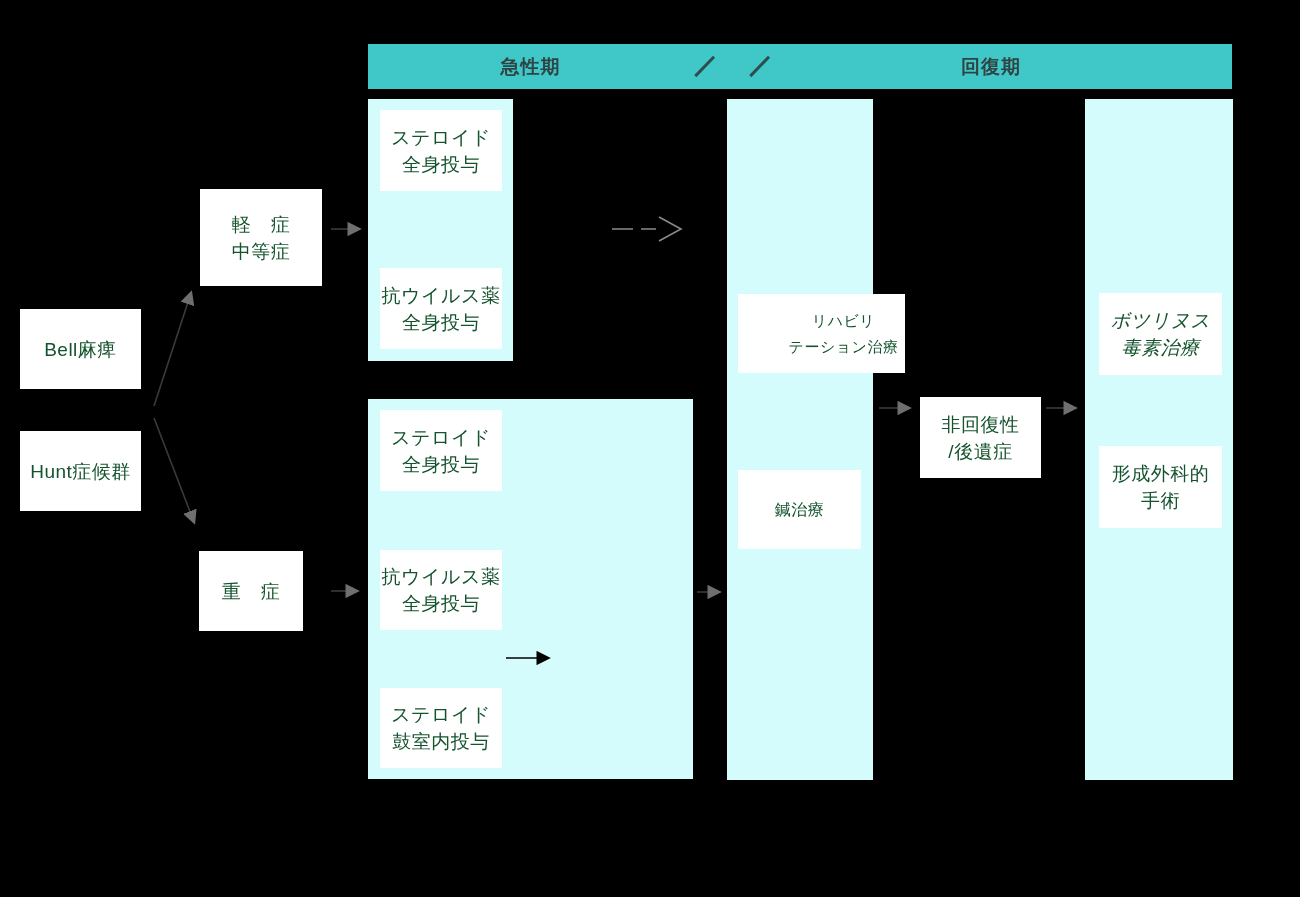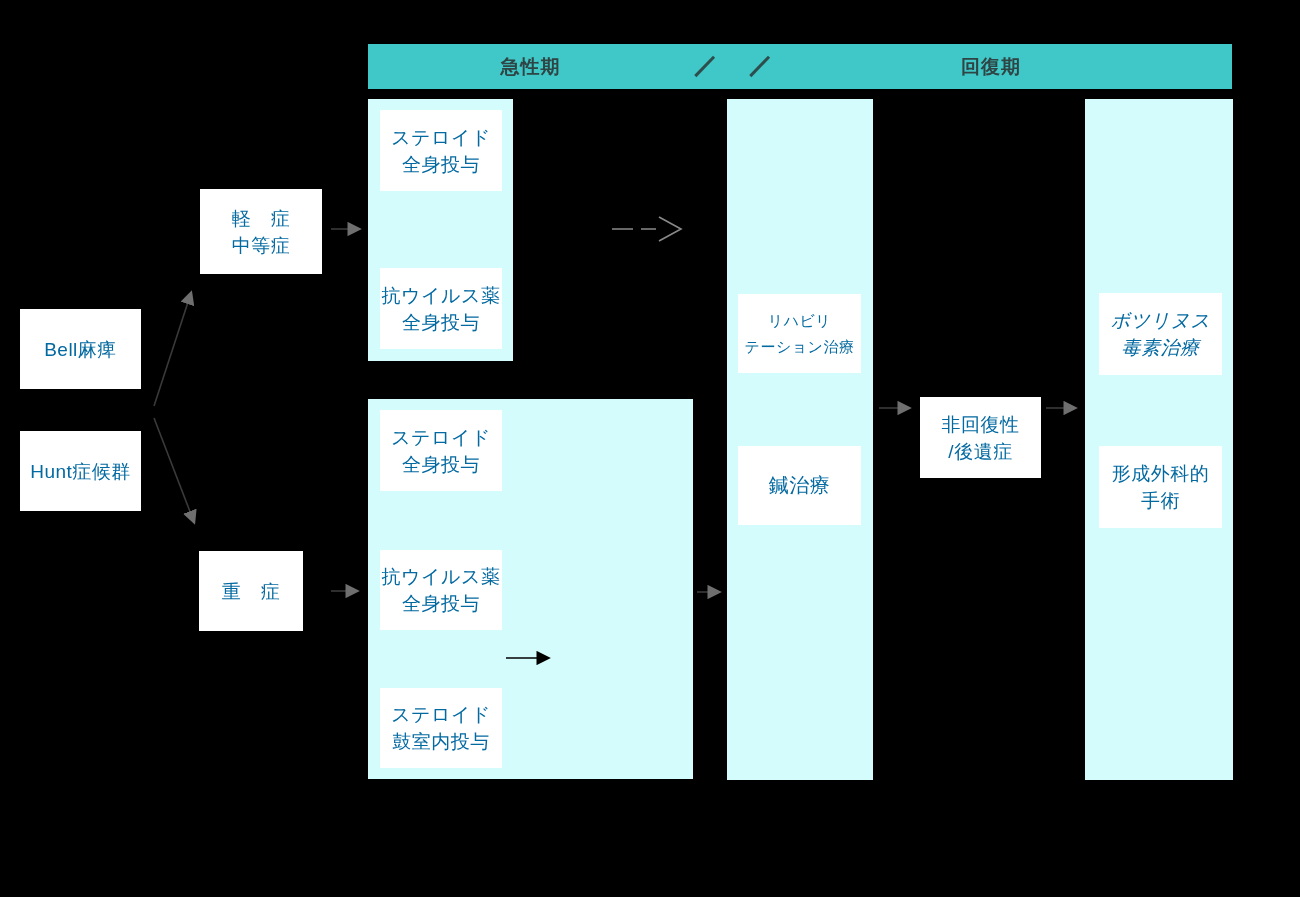--- a/index.html
+++ b/index.html
@@ -31,29 +31,29 @@
   
   .panel{position:absolute;background:#D5FCFC;}
   .panel.acute-mild{left:368px;top:99px;width:145px;height:262px;}
   .panel.acute-severe{left:368px;top:399px;width:325px;height:380px;}
   .panel.recovery-mid{left:727px;top:99px;width:146px;height:681px;}
   .panel.sequelae{left:1085px;top:99px;width:148px;height:681px;}
   
   .node{
     position:absolute;background:#FFFFFF;
     display:flex;flex-direction:column;align-items:center;justify-content:center;
-    color:#0369a1;font-size:19px;line-height:27px;letter-spacing:0.5px;
+    color:#14532d;font-size:19px;line-height:27px;letter-spacing:0.5px;
     text-align:center;
   }
-  .node.small{font-size:15px;line-height:26px;letter-spacing:0.5px;}
-  .node.acup{font-size:20px;}
+  .node.small{font-size:15px;line-height:26px;letter-spacing:0.5px;padding-left:44px;}
+  .node.acup{font-size:16px;margin-top:24px;}
   
   .n-bell{left:20px;top:309px;width:121px;height:80px;}
   .n-hunt{left:20px;top:431px;width:121px;height:80px;}
-  .n-mild{left:200px;top:189px;width:122px;height:85px;}
+  .n-mild{left:200px;top:189px;width:122px;height:97px;}
   .n-severe{left:199px;top:551px;width:104px;height:80px;}
   .n-outcome{left:920px;top:369px;width:121px;height:81px;margin-top:28px;}
   
   .n-steroid1{left:380px;top:110px;width:122px;height:81px;}
   .n-antiviral1{left:380px;top:268px;width:122px;height:81px;}
   .n-steroid2{left:380px;top:410px;width:122px;height:81px;}
   .n-antiviral2{left:380px;top:550px;width:122px;height:80px;}
   .n-intratymp{left:380px;top:688px;width:122px;height:80px;}
   .n-decomp{left:559px;top:618px;width:123px;height:80px;}
   .n-rehab{left:738px;top:294px;width:123px;height:79px;}

